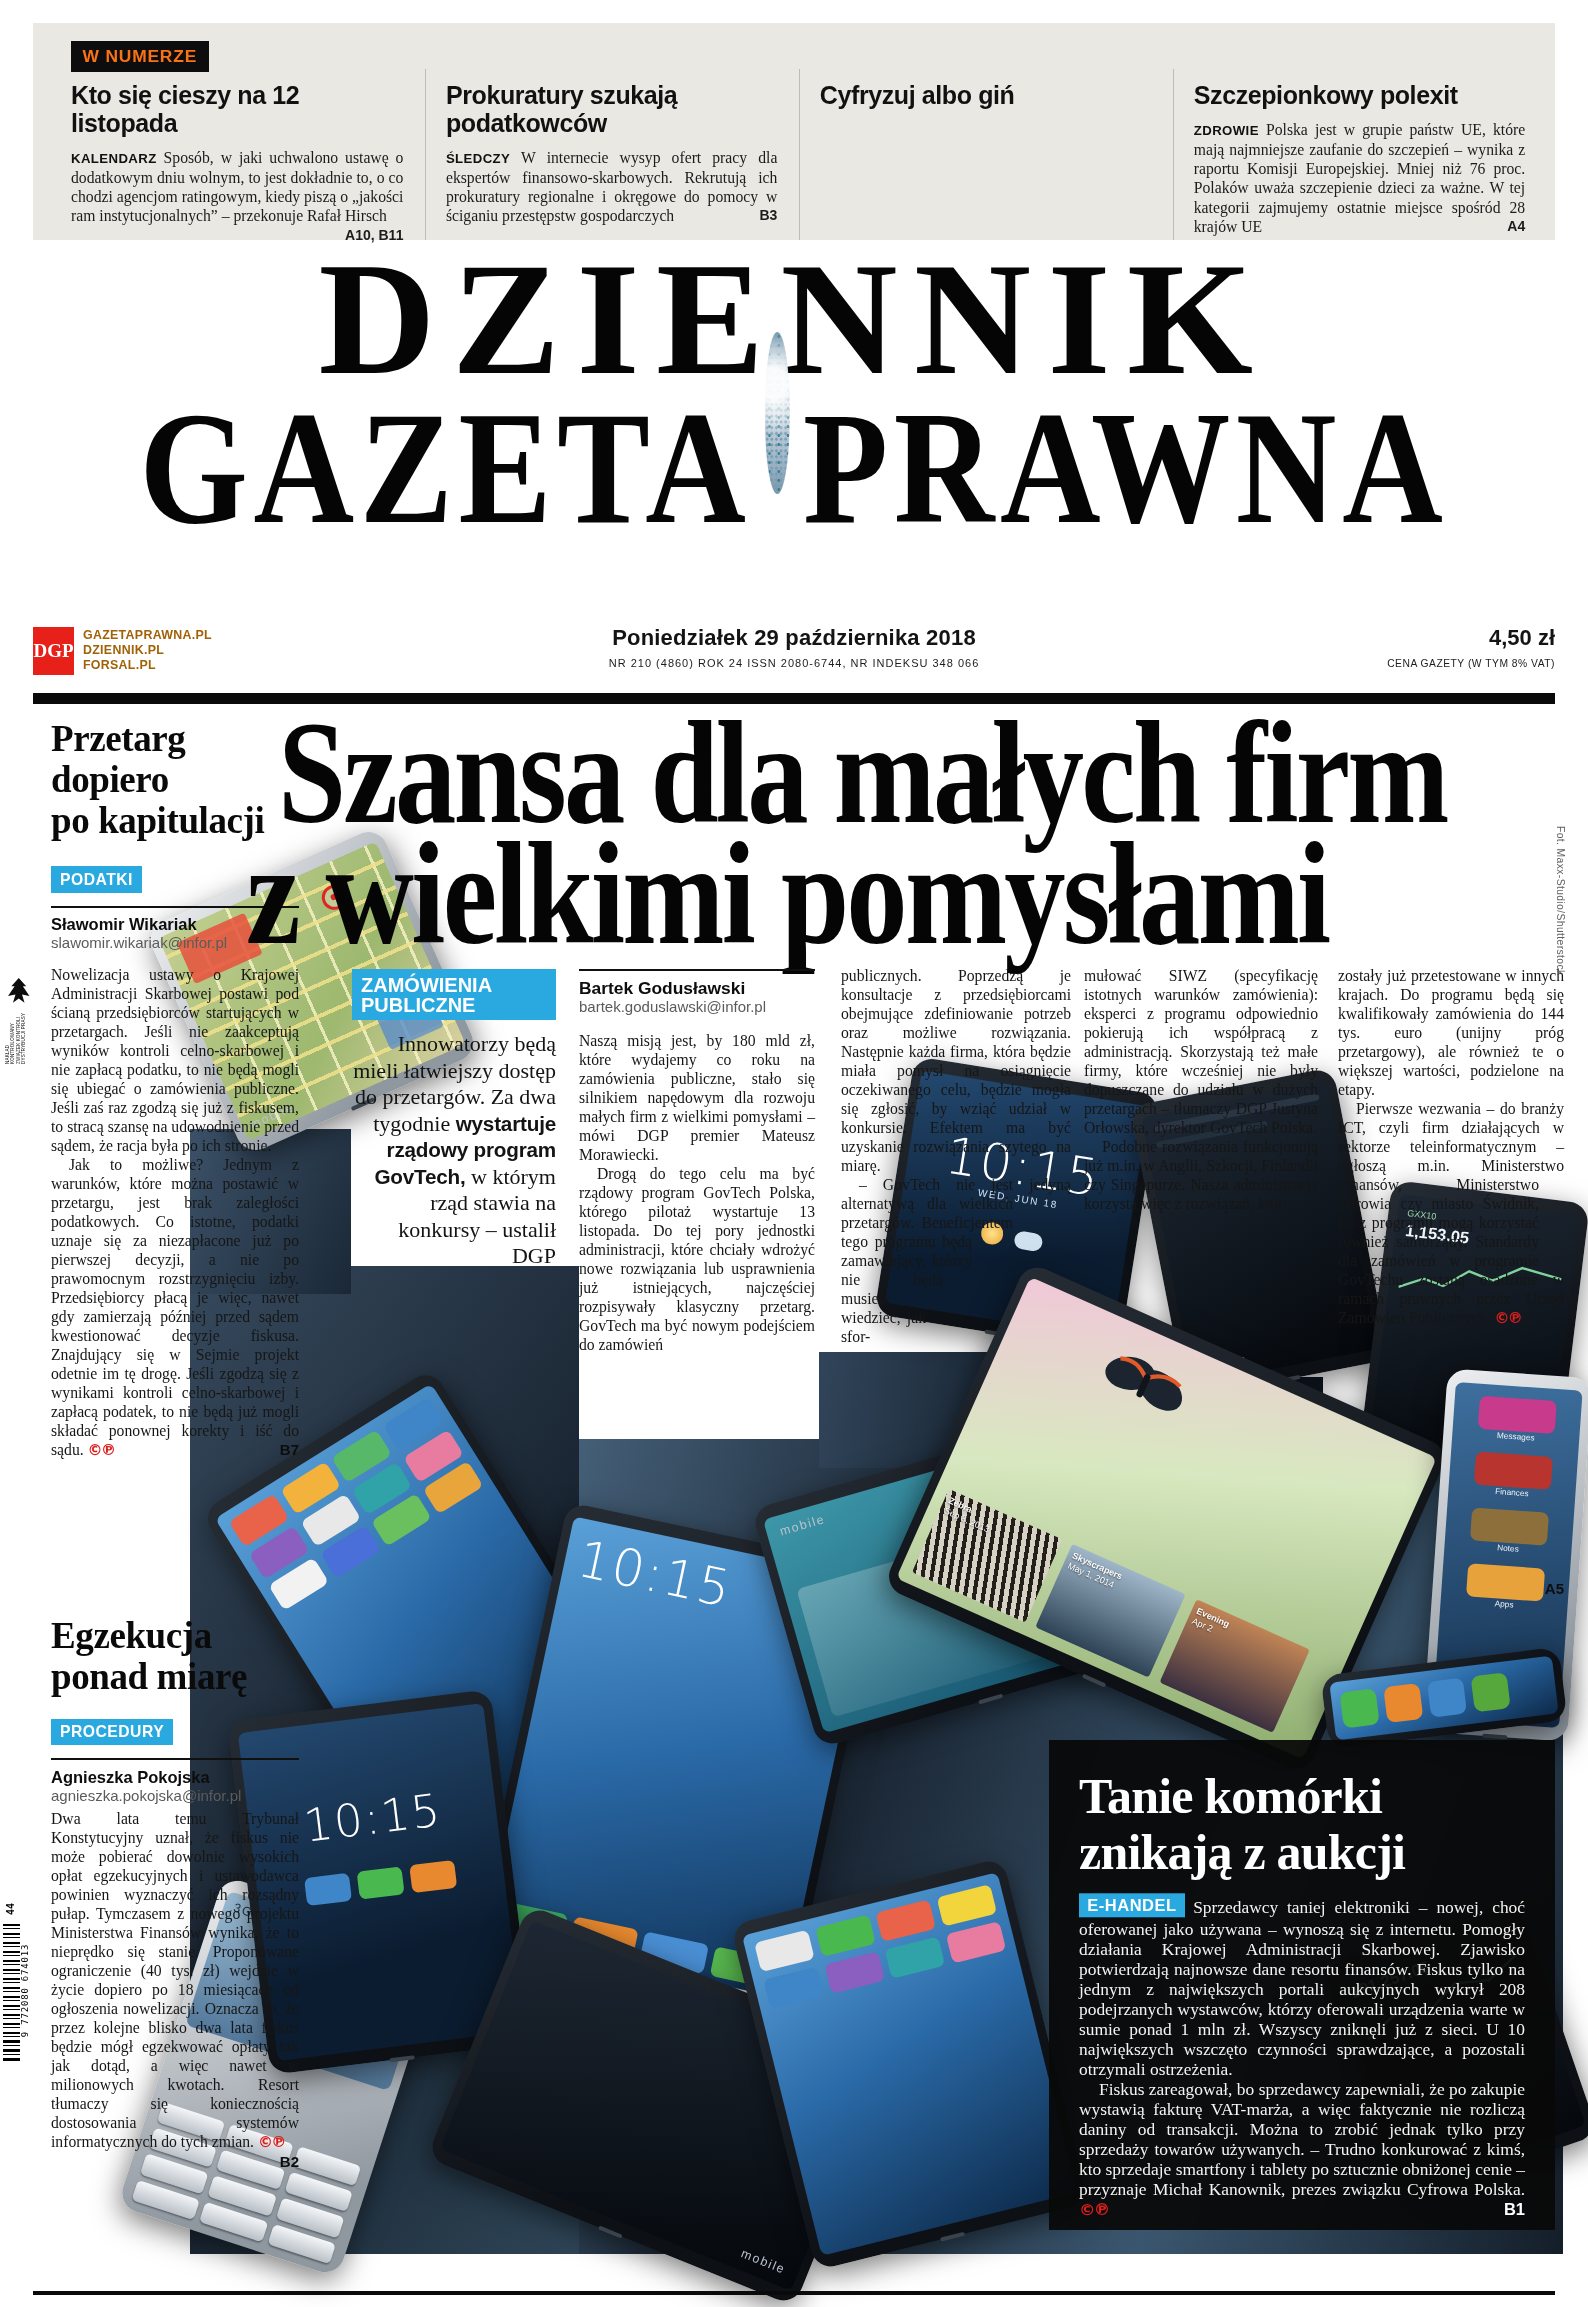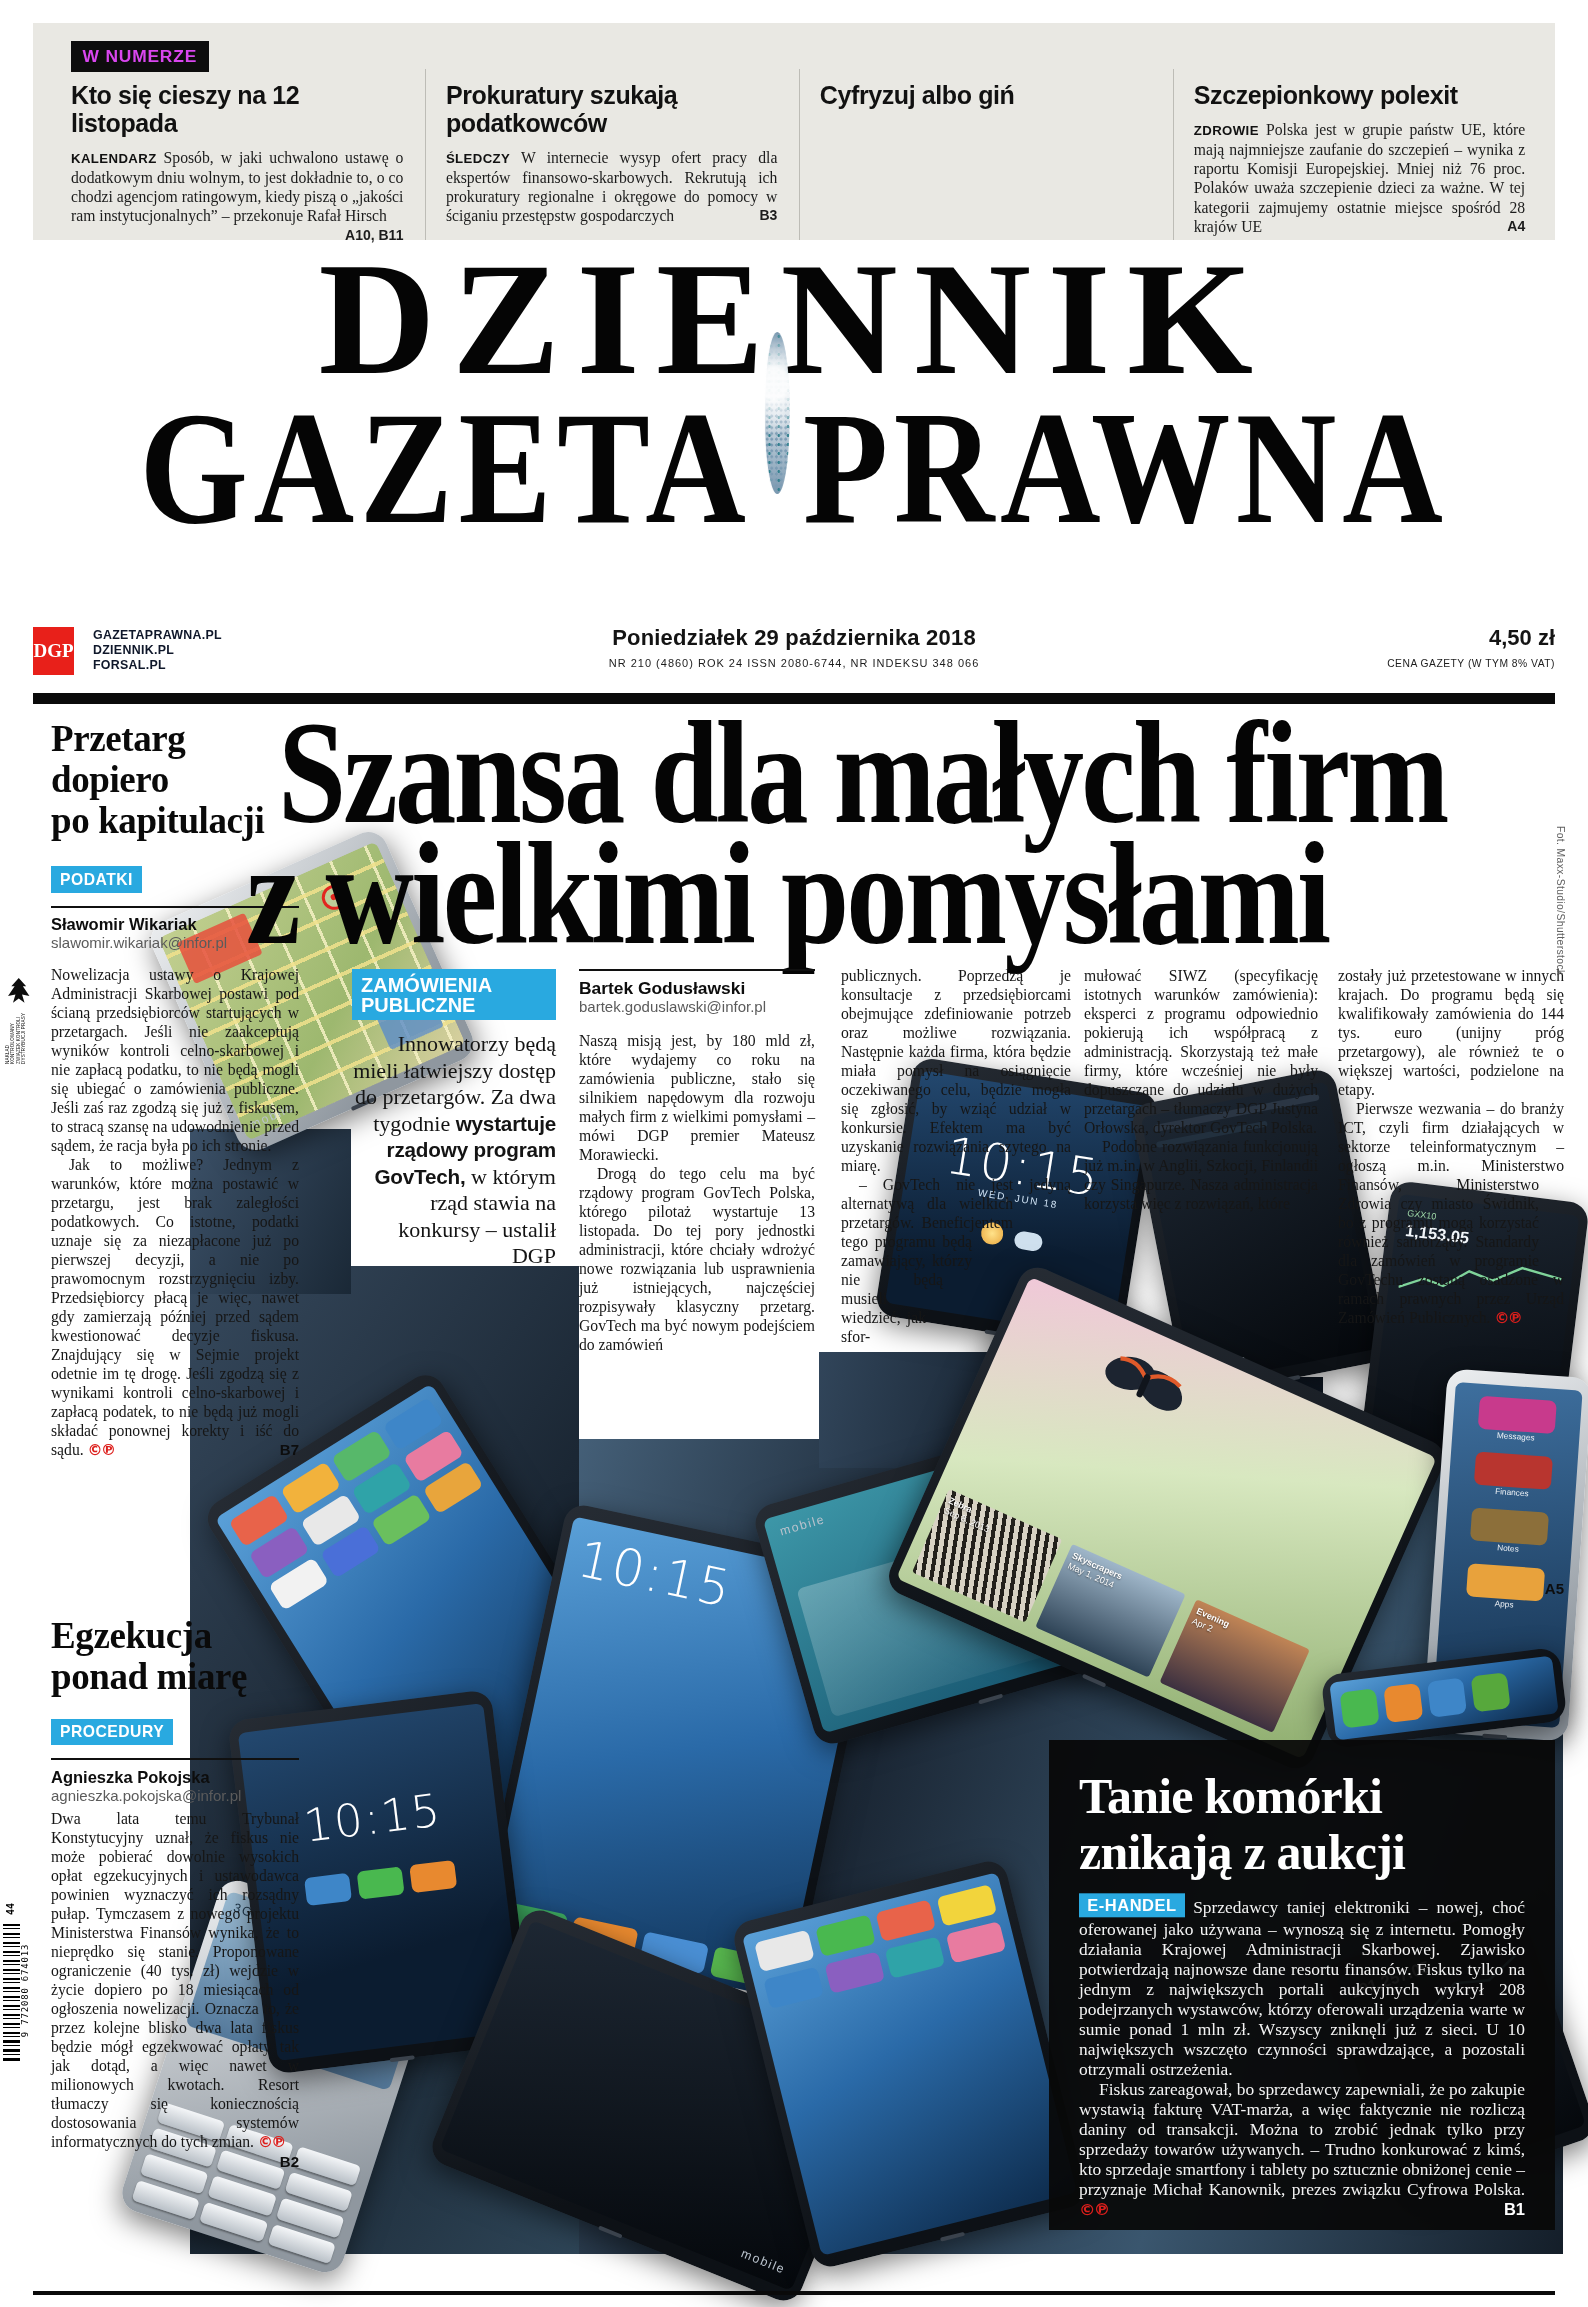--- a/index.html
+++ b/index.html
@@ -3,21 +3,21 @@
 <meta charset="utf-8">
 <style>
   * { margin:0; padding:0; box-sizing:border-box; }
   html,body { background:#d8d8d8; }
   body { font-family:"Liberation Serif", serif; color:#141414; }
   #page { position:relative; width:1588px; height:2307px; background:#ffffff; margin:0 auto; overflow:hidden; }
   .abs { position:absolute; }
 
   
   .briefs { left:33px; top:23px; width:1522px; height:217px; background:#e9e8e3; display:flex; padding:46px 8.3px 0 18px; }
-  .brief-badge { position:absolute; left:38px; top:18px; background:#0d0d0d; color:#d946ef;
+  .brief-badge { position:absolute; left:38px; top:18px; background:#0d0d0d; color:#f97316;
       font:bold 17.4px/1 "Liberation Sans", sans-serif; letter-spacing:0.8px; padding:7.4px 11.6px 6.6px; }
   .brief { flex:1 1 25%; padding:11.6px 21.5px 0 20px; position:relative; }
   .brief + .brief { border-left:0.8px solid #bdbcb6; }
   .brief h3 { font:bold 25px/28px "Liberation Sans", sans-serif; letter-spacing:-0.4px; color:#111; white-space:pre-line; margin-bottom:11.6px; }
   .brief p { font:15.7px/19.4px "Liberation Serif", serif; text-align:justify; color:#1c1c1c; }
   .brief .lbl { font:bold 13.2px/1 "Liberation Sans", sans-serif; letter-spacing:0.4px; color:#111; }
   .brief .pref { float:right; font:bold 14px/19.4px "Liberation Sans", sans-serif; }
 
   
   .mh1 { left:0; top:238px; width:1588px; text-align:center;
@@ -32,21 +32,21 @@
         radial-gradient(#7c9cb4 1.3px, transparent 1.6px),
         radial-gradient(circle, #cfdbe4 0%, #9db4c6 60%, #7795ac 100%);
       background-size:100% 100%, 10.8px 9px, 5.4px 5.8px, 100% 100%; }
   .slogan { left:93px; top:579px; width:1403px; display:flex; justify-content:space-between;
       font:bold 25px/1 "Liberation Serif", serif; letter-spacing:9px; color:#101010; }
 
   
   .infobar { left:33px; top:625px; width:1522px; height:65px; }
   .dgp-logo { left:0; top:1.7px; width:41px; height:48px; background:#e8201a; color:#fff; text-align:center;
       font:bold 19px/48px "Liberation Serif", serif; }
-  .sites { left:50px; top:3.3px; font:bold 12.4px/15px "Liberation Sans", sans-serif; letter-spacing:0.3px; color:#0f172a;margin-left:10px; }
+  .sites { left:50px; top:3.3px; font:bold 12.4px/15px "Liberation Sans", sans-serif; letter-spacing:0.3px; color:#a16207; }
   .date-block { left:0; top:0; width:1522px; text-align:center; }
   .date-main { font:bold 22px/25px "Liberation Sans", sans-serif; letter-spacing:0.2px; }
   .date-issue { margin-top:7.4px; font:11px/12.4px "Liberation Sans", sans-serif; letter-spacing:1px; color:#1c1c1c; }
   .price-block { right:0; top:0; text-align:right; position:absolute; }
   .price-main { font:bold 22px/25px "Liberation Sans", sans-serif; }
   .price-note { margin-top:8.3px; font:10.3px/11.6px "Liberation Sans", sans-serif; letter-spacing:0.5px; color:#1c1c1c; }
   .black-rule { left:33px; top:693px; width:1522px; height:10.8px; background:#0a0a0a; }
   .bottom-rule { left:33px; top:2291px; width:1522px; height:4.1px; background:#0a0a0a; }
 
   

